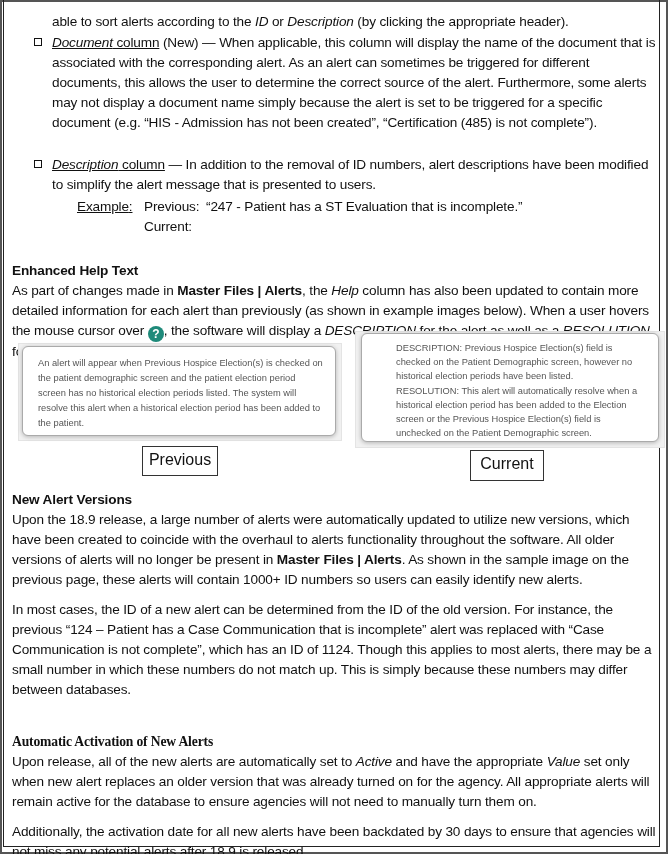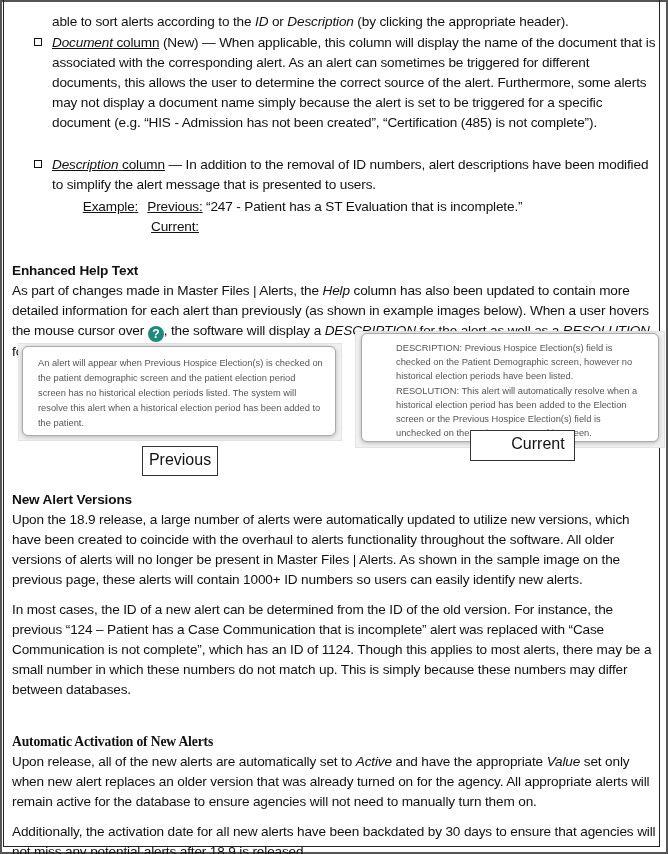--- a/index.html
+++ b/index.html
@@ -11,25 +11,25 @@
                  border-left: 1px solid #222; border-right: 1px solid #222; border-bottom: 1px solid #222; }
   .content { position: absolute; left: 12px; top: 0; width: 648px; font-size: 13.6px;
              line-height: 20px; letter-spacing: -0.15px; }
   p { margin: 0; }
   .indent { padding-left: 40px; }
   .bullet { position: relative; padding-left: 40px; }
   .bullet .box { position: absolute; left: 22px; top: 5px; width: 8px; height: 8px;
                  border: 1.6px solid #111; box-sizing: border-box; }
   .u { text-decoration: underline; }
   i { font-style: italic; }
-  b { font-weight: normal; }
+  b { font-weight: bold; }
   .example { padding-left: 65px; margin-top: 2px; }
-  .example .row { display: flex; text-align: center; }
+  .example .row { display: flex; }
   .example .lbl { width: 67px; }
-  .example .lbl2 { width: 62px; text-decoration: underline; }
+  .example .lbl2 { width: 62px; }
   .h { font-weight: bold; margin-top: 0; }
   .help-icon { display: inline-block; width: 16px; height: 16px; border-radius: 50%;
                background: #1f8a7a; color: #fff; font-weight: bold; font-size: 12px;
                line-height: 16px; text-align: center; vertical-align: -3px; }
   .shot { position: absolute; background: #f1f1f1; border: 1px solid #e4e4e4; }
   .tip { position: absolute; background: #fff; border: 1px solid #aaa; border-radius: 6px;
          box-shadow: 0 1px 4px rgba(0,0,0,0.25); font-size: 9.3px; line-height: 15px;
          color: #555; padding: 6px 10px; box-sizing: border-box; }
   .cap { position: absolute; border: 1px solid #333; background: #fff; font-size: 16px;
          text-align: center; line-height: 26px; }
@@ -72,21 +72,21 @@
 
 <div class="shot" style="left:18px; top:343px; width:322px; height:96px;"></div>
 <div class="tip" style="left:22px; top:346px; width:314px; height:90px; padding-top:9px;padding-left:15px;">An alert will appear when Previous Hospice Election(s) is checked on the patient demographic screen and the patient election period screen has no historical election periods listed. The system will resolve this alert when a historical election period has been added to the patient.</div>
 <div class="cap" style="left:142px; top:446px; width:74px; height:28px;">Previous</div>
 
 <div class="shot" style="left:355px; top:331px; width:308px; height:115px;"></div>
 <div class="tip" style="left:361px; top:333px; width:298px; height:109px; padding-top:7px; line-height:14.2px;padding-left:34px;">
   <div>DESCRIPTION: Previous Hospice Election(s) field is checked on the Patient Demographic screen, however no historical election periods have been listed.</div>
   <div>RESOLUTION: This alert will automatically resolve when a historical election period has been added to the Election screen or the Previous Hospice Election(s) field is unchecked on the Patient Demographic screen.</div>
 </div>
-<div class="cap" style="left:470px; top:430px; width:72px; height:29px;padding-left:31px;">Current</div>
+<div class="cap" style="left:470px; top:450px; width:72px; height:29px;">Current</div>
 
 <div class="content" style="top:490px;">
   <p class="h">New Alert Versions</p>
   <p><span>Upon the 18.9 release, a large number of alerts were automatically updated to utilize new versions, which have been created to coincide with the overhaul to alerts functionality throughout the software. All older versions of alerts will no longer be present in </span><b>Master Files | Alerts</b><span>. As shown in the sample image on the previous page, these alerts will contain 1000+ ID numbers so users can easily identify new alerts.</span></p>
   <p style="margin-top:10px;">In most cases, the ID of a new alert can be determined from the ID of the old version. For instance, the previous “124 – Patient has a Case Communication that is incomplete” alert was replaced with “Case Communication is not complete”, which has an ID of 1124. Though this applies to most alerts, there may be a small number in which these numbers do not match up. This is simply because these numbers may differ between databases.</p>
 
   <p class="h" style="margin-top:32px;font-family:Liberation Serif, serif;">Automatic Activation of New Alerts</p>
   <p><span>Upon release, all of the new alerts are automatically set to </span><i>Active</i><span> and have the appropriate </span><i>Value</i><span> set only when new alert replaces an older version that was already turned on for the agency. All appropriate alerts will remain active for the database to ensure agencies will not need to manually turn them on.</span></p>
   <p style="margin-top:10px;">Additionally, the activation date for all new alerts have been backdated by 30 days to ensure that agencies will not miss any potential alerts after 18.9 is released.</p>
 </div>

